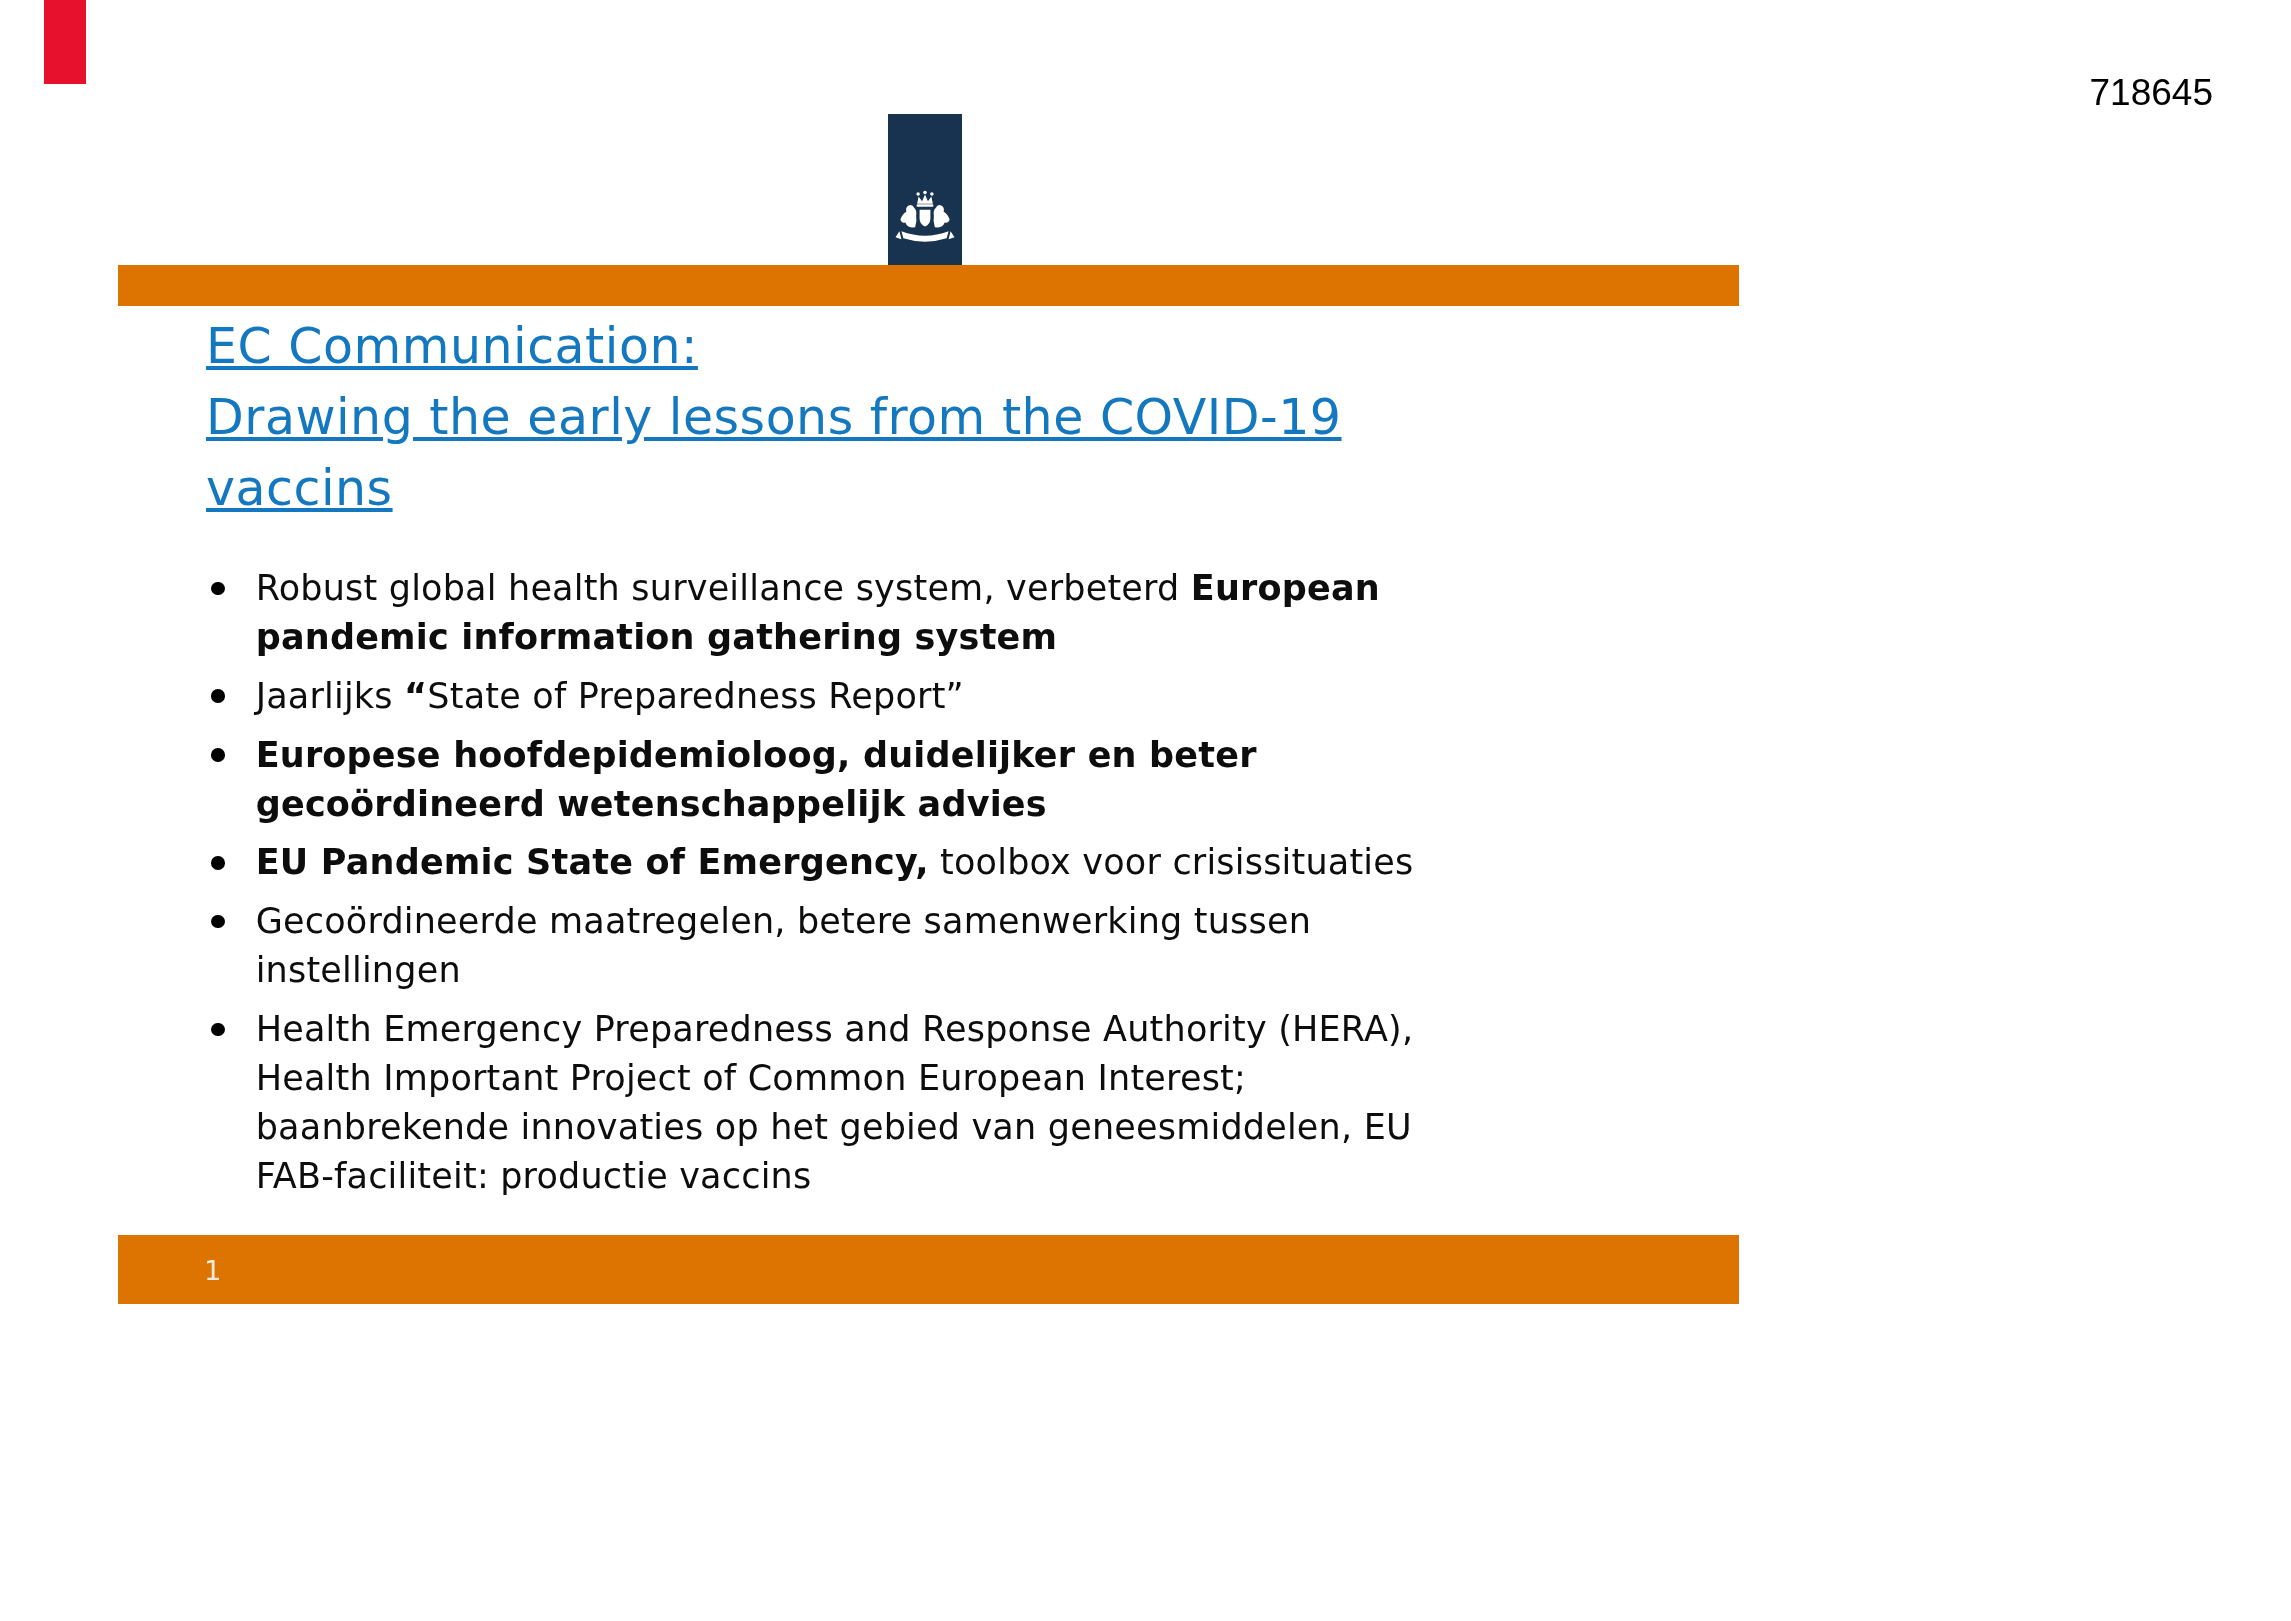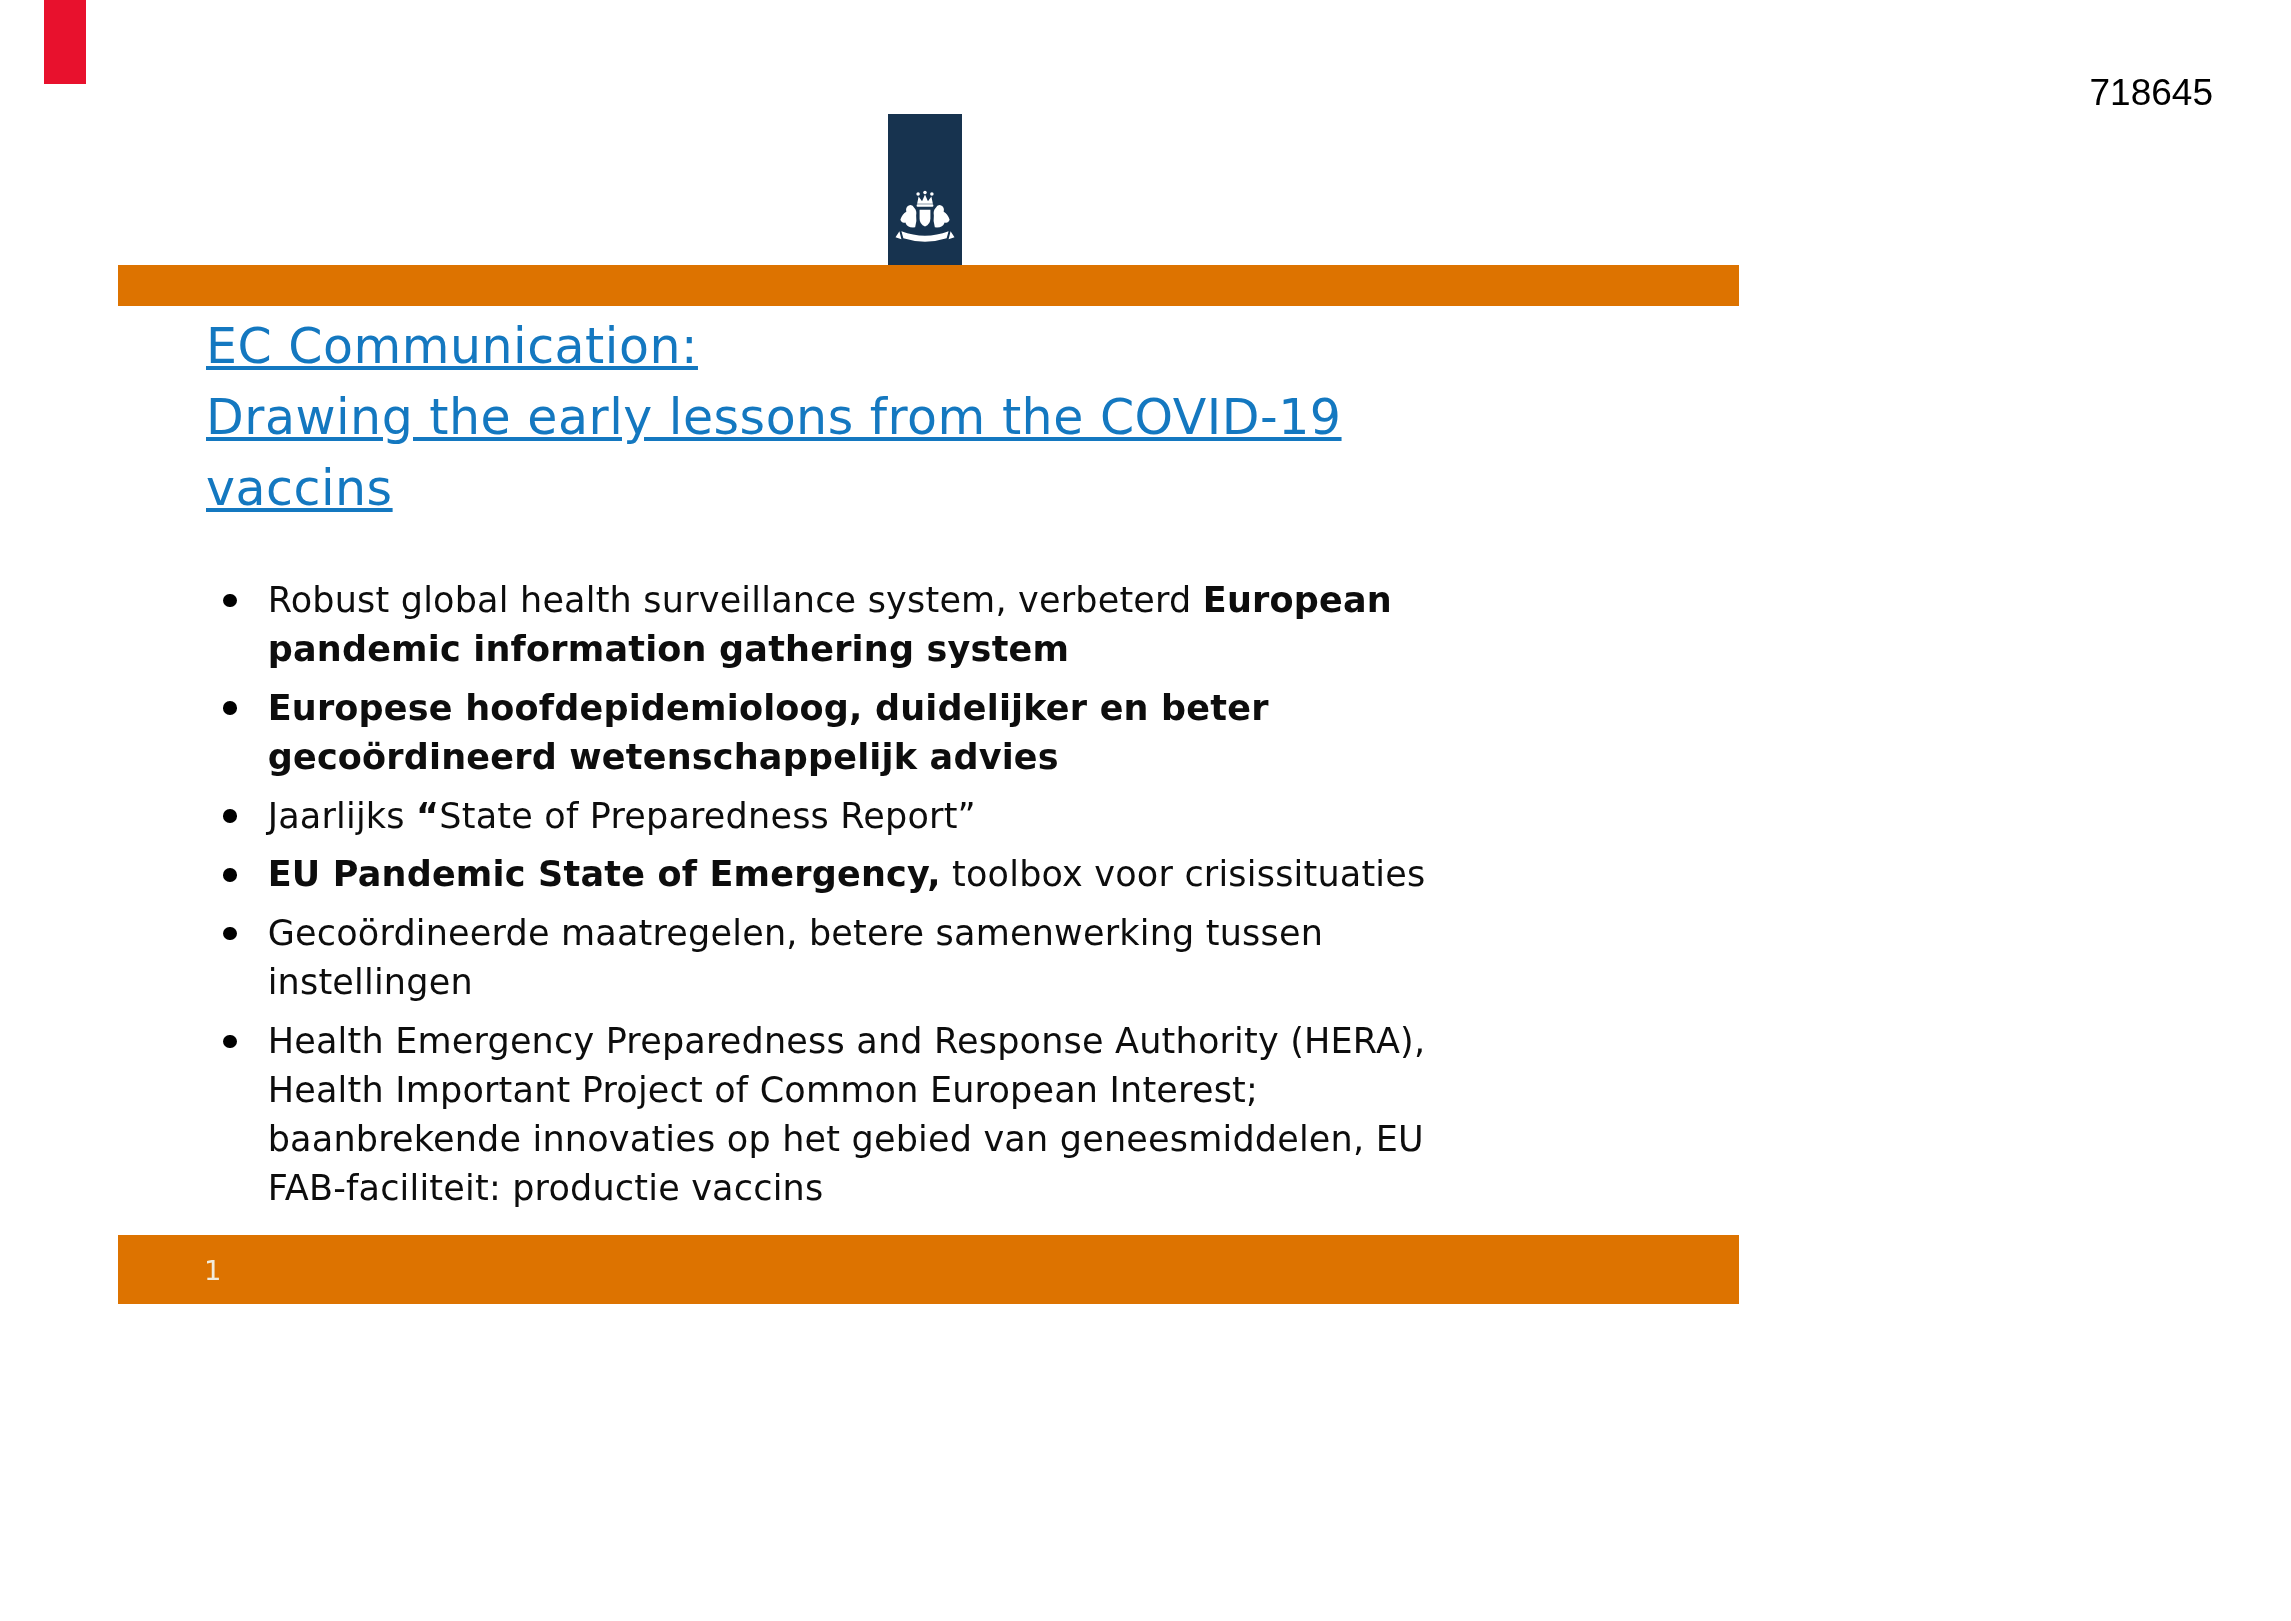--- a/index.html
+++ b/index.html
@@ -86,21 +86,21 @@
     letter-spacing: 0.5px;
     text-decoration: underline;
   }
 
   
   .bullet-list {
     position: absolute;
     left: 207px;
     top: 560px;
     width: 1490px;
-    margin: 16px;
+    margin: 4px;
     padding: 0;
     list-style: none;
   }
   .bullet {
     display: flex;
     align-items: flex-start;
     margin: 0 0 9.8px 0;
   }
   .dot {
     flex: 0 0 13.7px;
@@ -159,26 +159,26 @@
   </div>
 
   <ul class="bullet-list">
       <li class="bullet">
         <span class="dot"></span>
         <span class="btxt"><span>Robust global health surveillance system, verbeterd </span><b>European
 pandemic information gathering system</b></span>
       </li>
       <li class="bullet">
         <span class="dot"></span>
+        <span class="btxt"><span>Jaarlijks </span><b>“</b><span>State of Preparedness Report”</span></span>
+      </li>
+      <li class="bullet">
+        <span class="dot"></span>
         <span class="btxt"><b>Europese hoofdepidemioloog, duidelijker en beter
 gecoördineerd wetenschappelijk advies</b></span>
-      </li>
-      <li class="bullet">
-        <span class="dot"></span>
-        <span class="btxt"><span>Jaarlijks </span><b>“</b><span>State of Preparedness Report”</span></span>
       </li>
       <li class="bullet">
         <span class="dot"></span>
         <span class="btxt"><b>EU Pandemic State of Emergency,</b><span> toolbox voor crisissituaties</span></span>
       </li>
       <li class="bullet">
         <span class="dot"></span>
         <span class="btxt"><span>Gecoördineerde maatregelen, betere samenwerking tussen
 instellingen</span></span>
       </li>

